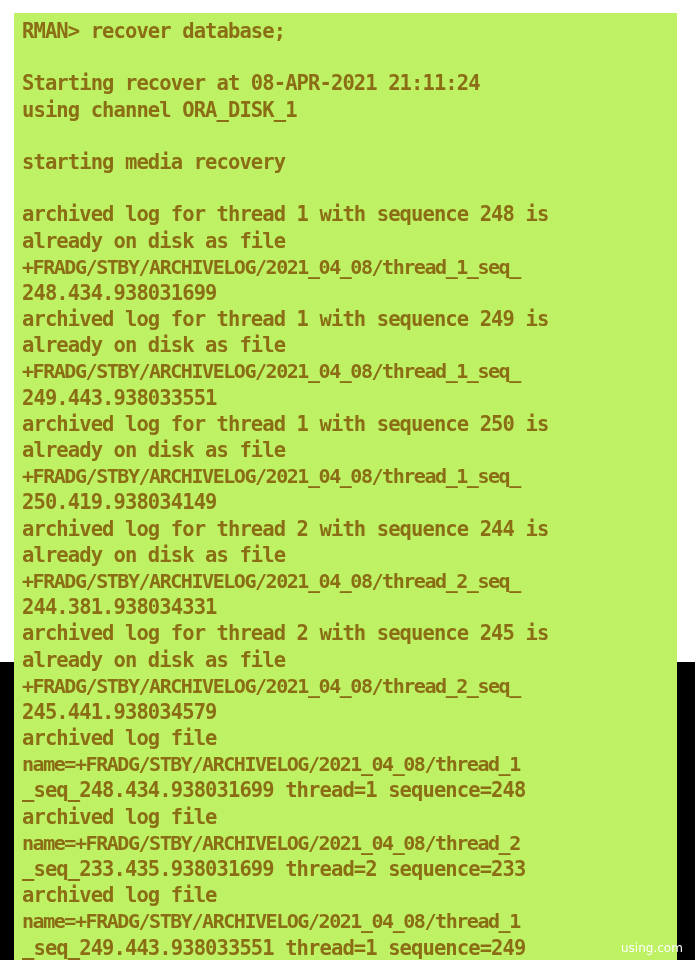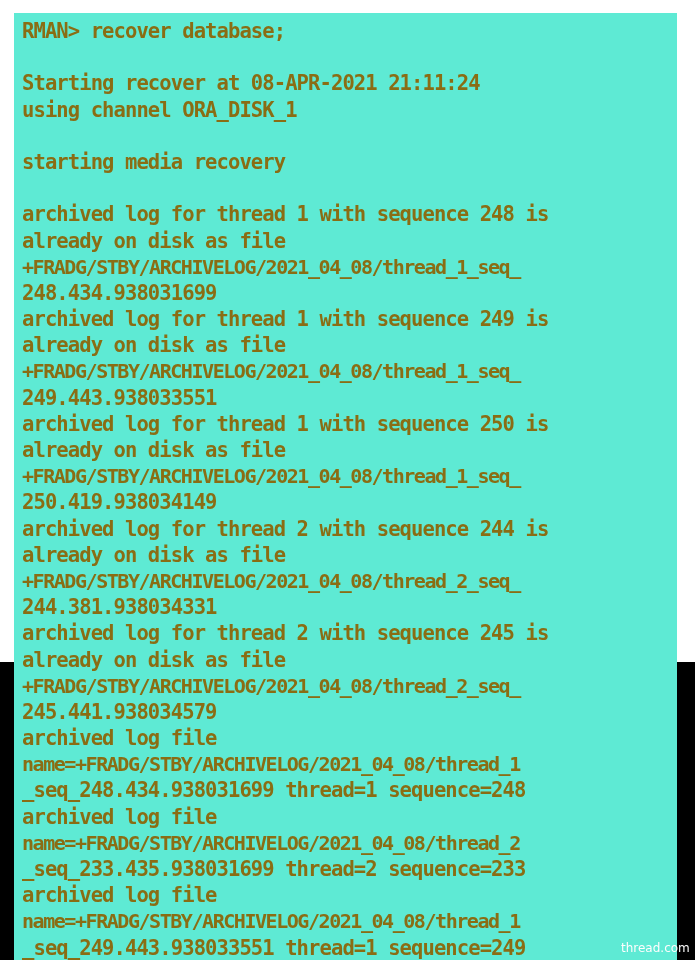--- a/index.html
+++ b/index.html
@@ -32,21 +32,21 @@
     height: 298px;
     background: #000000;
   }
   
   #terminal-panel {
     position: absolute;
     left: 14px;
     top: 13px;
     width: 663px;
     height: 947px;
-    background: #5eead4;
+    background: #bef264;
     overflow: hidden;
   }
   #terminal-lines {
     position: absolute;
     left: 8px;
     top: 5px;
     width: 680px;
   }
   .term-line {
     display: block;
@@ -122,15 +122,15 @@
         <span class="term-line">_seq_248.434.938031699 thread=1 sequence=248</span>
         <span class="term-line">archived log file</span>
         <span class="term-line path">name=+FRADG/STBY/ARCHIVELOG/2021_04_08/thread_2</span>
         <span class="term-line">_seq_233.435.938031699 thread=2 sequence=233</span>
         <span class="term-line">archived log file</span>
         <span class="term-line path">name=+FRADG/STBY/ARCHIVELOG/2021_04_08/thread_1</span>
         <span class="term-line">_seq_249.443.938033551 thread=1 sequence=249</span>
       </div>
   </div>
 
-  <div id="watermark">thread.com</div>
+  <div id="watermark">using.com</div>
 
 </div>
 
 </body></html>

